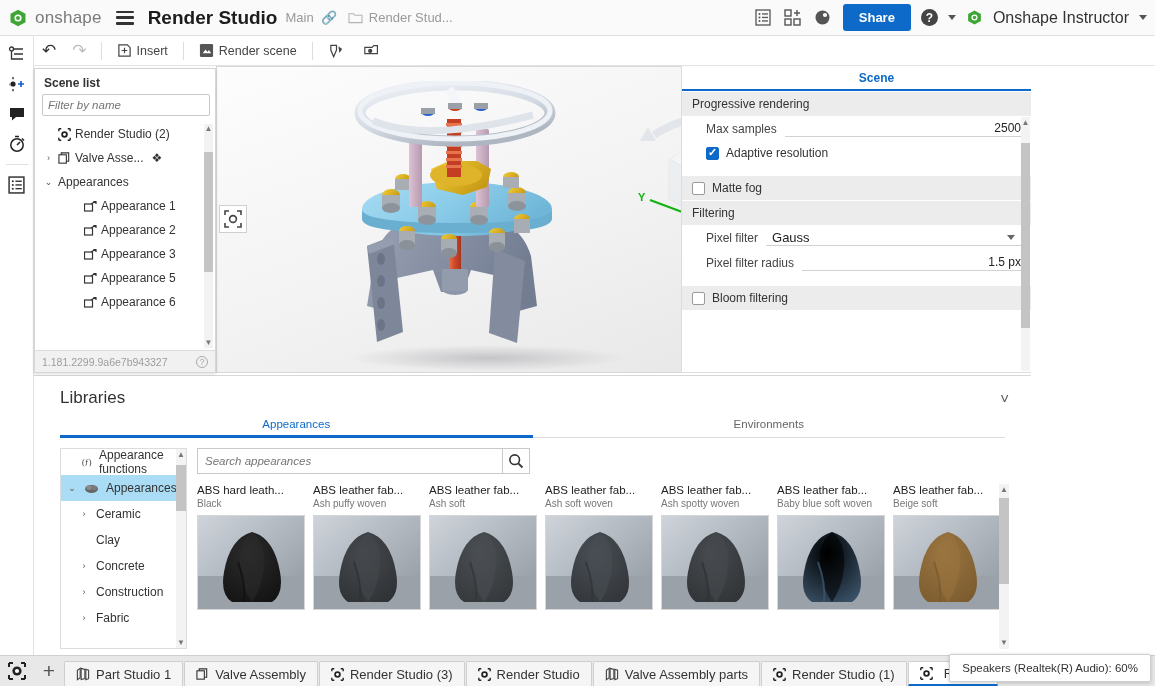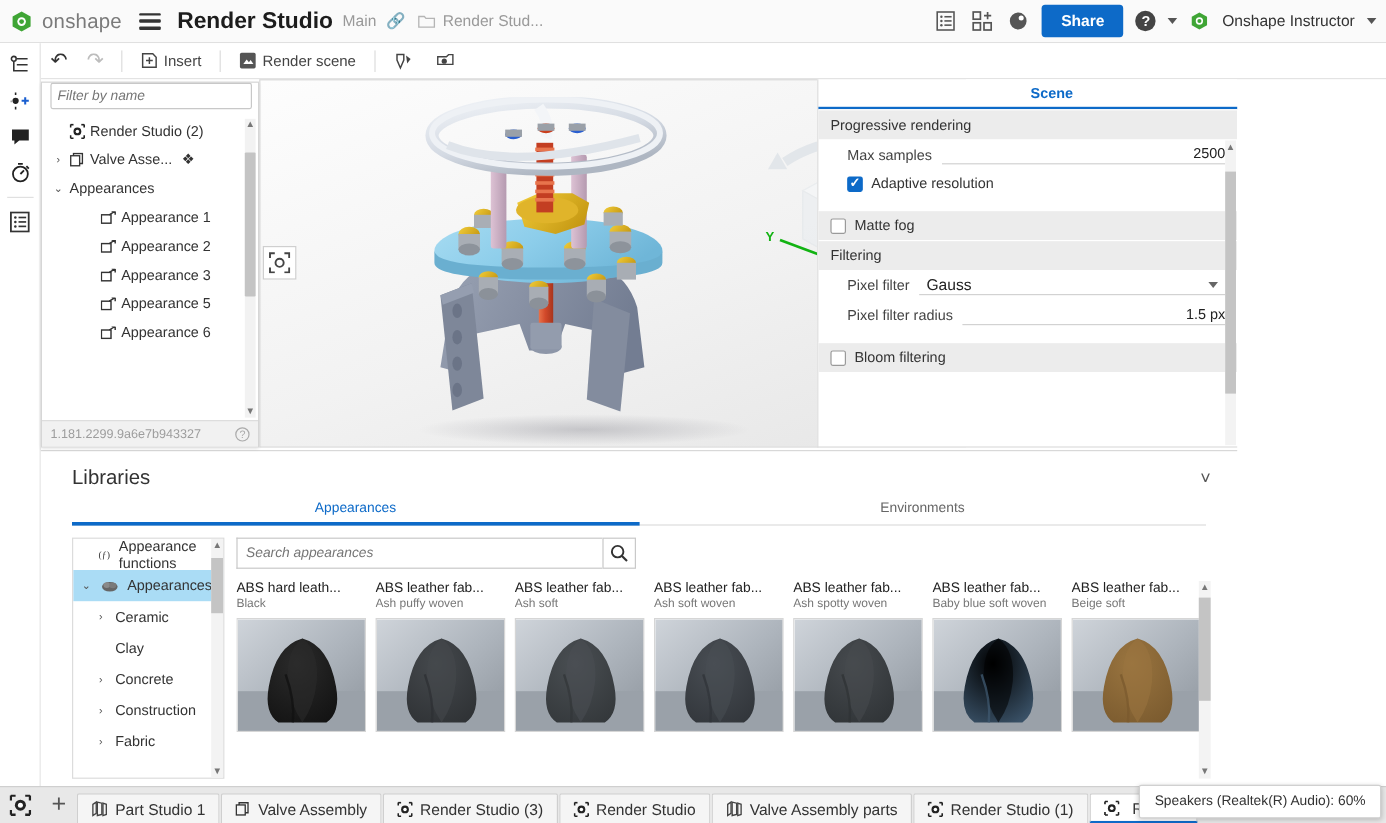--- a/index.html
+++ b/index.html
@@ -29,21 +29,21 @@
   .topbar-right { margin-left: auto; display: flex; align-items: center; gap: 10px; padding-right: 8px; }
   .ticon { width: 20px; height: 20px; display: flex; align-items: center; justify-content: center; color: #555; cursor: pointer; }
   .share-btn {
     background: #0d6ac8; color: #fff; font-size: 13px; font-weight: bold;
     padding: 6px 16px; border-radius: 3px; border: none; cursor: pointer;
   }
   .help-q { width: 17px; height: 17px; border-radius: 50%; background: #444; color: #fff;
     font-size: 12px; font-weight: bold; display: flex; align-items: center; justify-content: center; }
   .caret { width: 0; height: 0; border-left: 4px solid transparent; border-right: 4px solid transparent;
     border-top: 5px solid #555; }
-  .user-name { font-size: 13px; color: #333; }
+  .user-name { font-size: 16px; color: #333; }
 
   
   .toolbar {
     position: absolute; top: 36px; left: 0; width: 1155px; height: 30px;
     background: #fff; border-bottom: 1px solid #e3e3e3;
     display: flex; align-items: center; gap: 4px; padding-left: 36px;
   }
   .tb-item { display: flex; align-items: center; gap: 5px; padding: 3px 7px;
     font-size: 12.5px; color: #444; cursor: pointer; border-radius: 2px; }
   .tb-sep { width: 1px; height: 18px; background: #ddd; margin: 0 4px; }
@@ -334,20 +334,21 @@
           <circle cx="4.5" cy="8.5" r="1" fill="#333"></circle>
           <circle cx="4.5" cy="12" r="1" fill="#333"></circle>
         <rect x="7" y="4.3" width="6" height="1.3" fill="#333"></rect>
           <rect x="7" y="7.8" width="6" height="1.3" fill="#333"></rect>
           <rect x="7" y="11.3" width="6" height="1.3" fill="#333"></rect>
         </svg>
     </div>
   </div>
 
   <div class="scenelist">
+    <div class="sl-title">Scene list</div>
     <div class="sl-filterrow">
       <input class="sl-filter" placeholder="Filter by name" style="">
       <div class="sl-listico">
           <i></i>
           <i></i>
           <i></i>
           <i></i>
         </div>
     </div>
     <div class="sl-tree">

